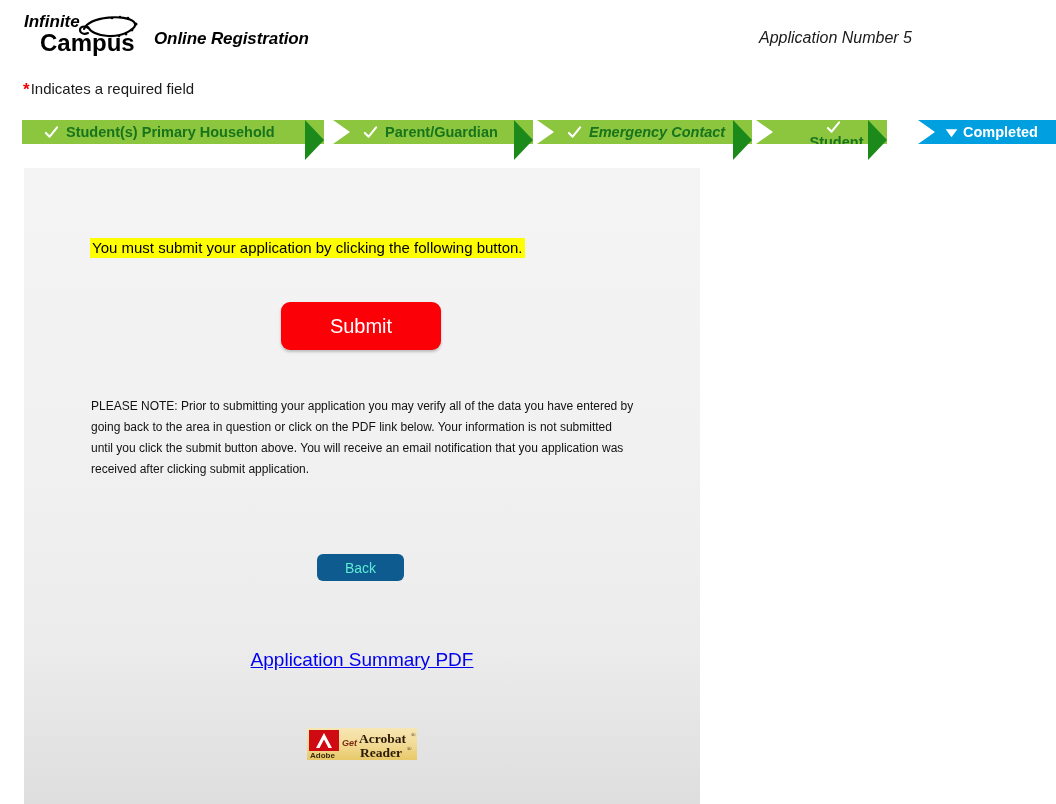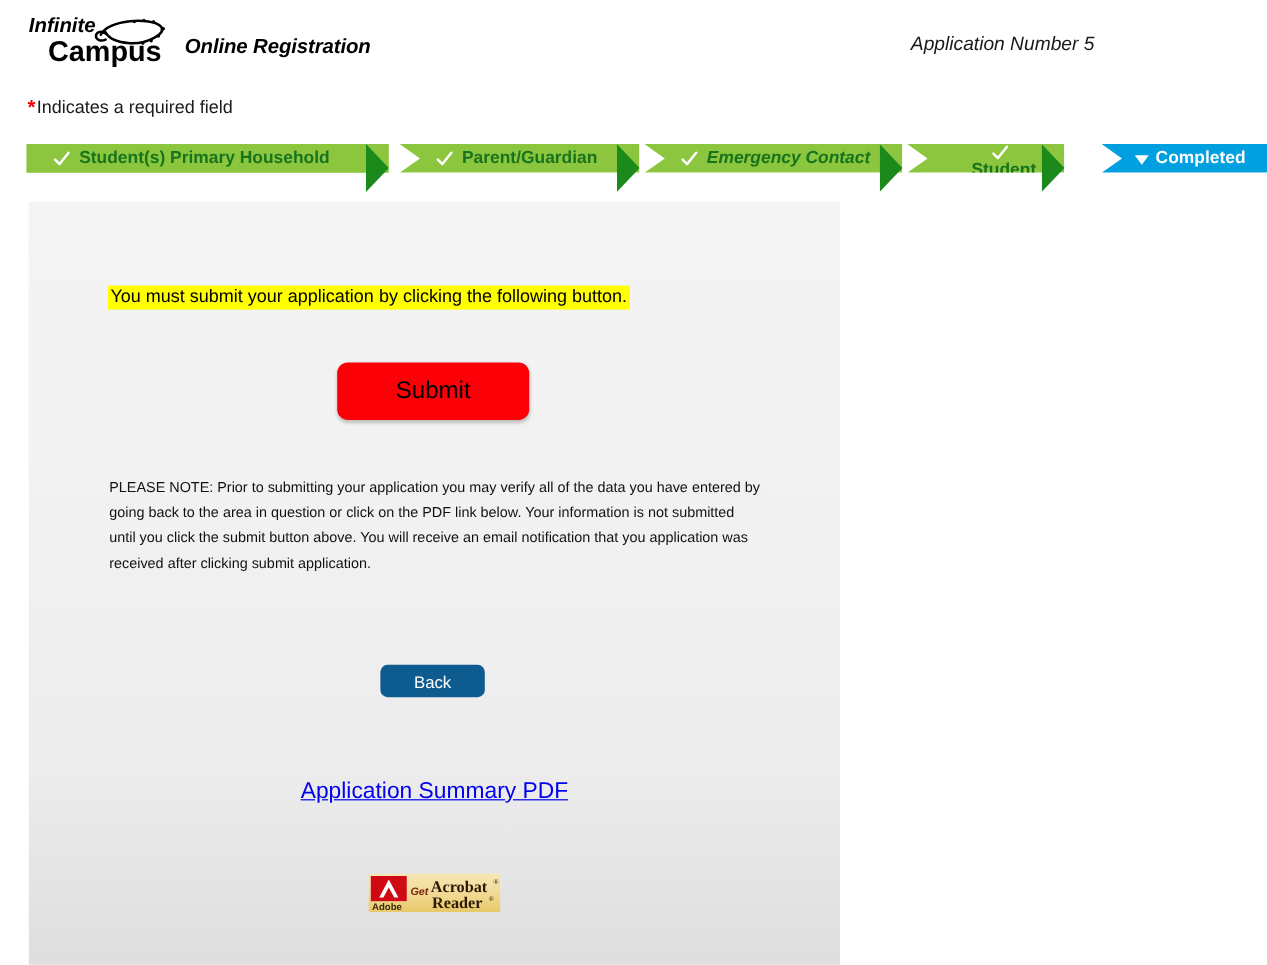--- a/index.html
+++ b/index.html
@@ -148,21 +148,21 @@
     white-space: nowrap;
   }
 
   #submit-button {
     position: absolute;
     left: 257px;
     top: 134px;
     width: 160px;
     height: 48px;
     background: #fb0007;
-    color: #000000;
+    color: #ffffff;
     font-size: 20px;
     font-family: "Liberation Sans", sans-serif;
     border: none;
     border-radius: 9px;
     box-shadow: 0 2px 3px rgba(0,0,0,0.22);
     cursor: pointer;
     padding: 0;
   }
 
   #please-note {
@@ -175,21 +175,21 @@
     color: #111111;
   }
 
   #back-button {
     position: absolute;
     left: 293px;
     top: 386px;
     width: 87px;
     height: 27px;
     background: #0d5b8f;
-    color: #ffffff;
+    color: #5eead4;
     font-size: 14px;
     font-family: "Liberation Sans", sans-serif;
     border: none;
     border-radius: 6px;
     cursor: pointer;
     padding: 0;
   }
 
   #pdf-link {
     position: absolute;

